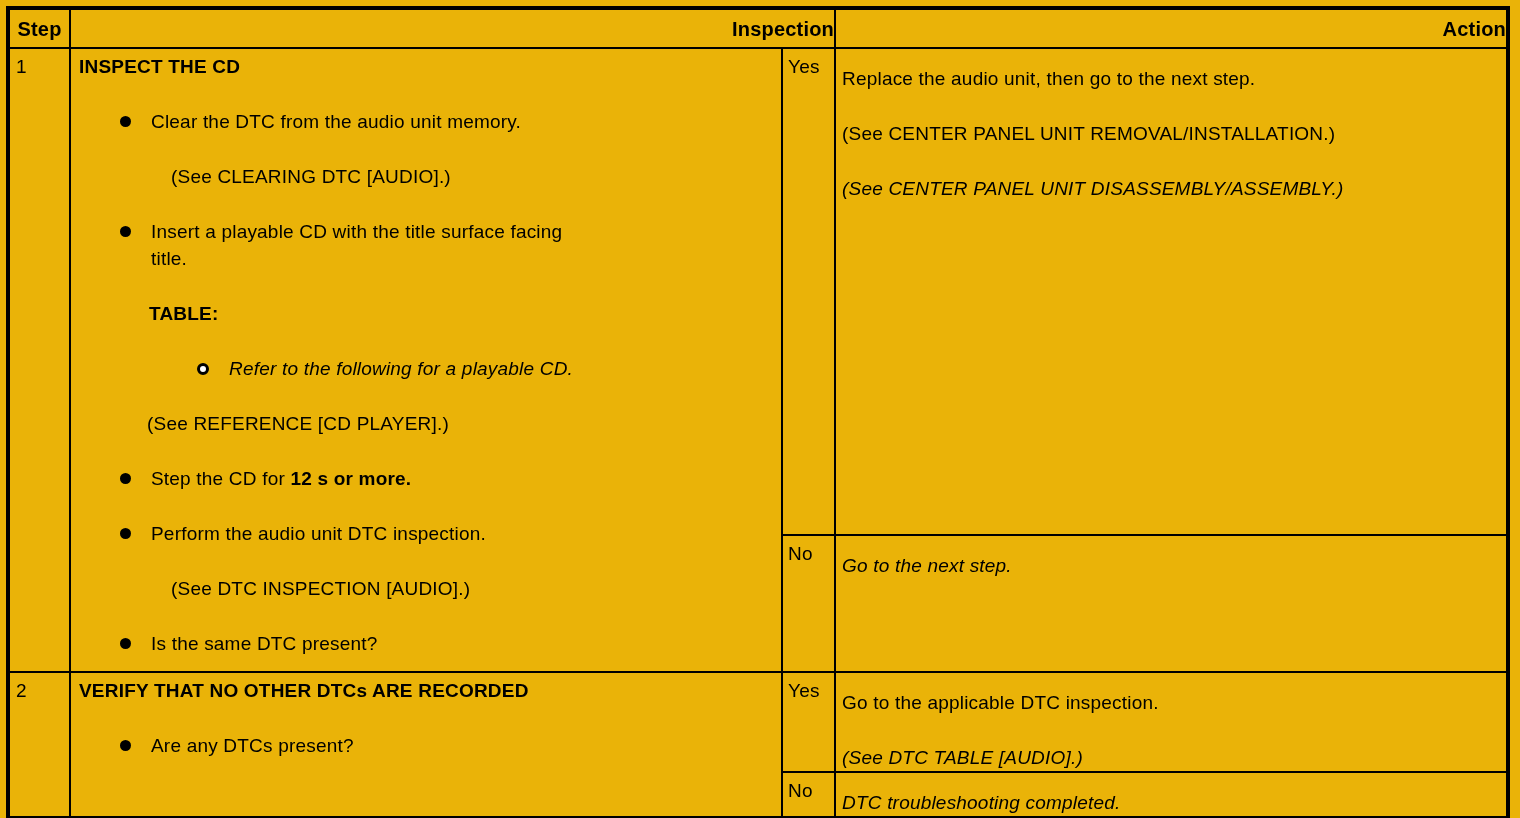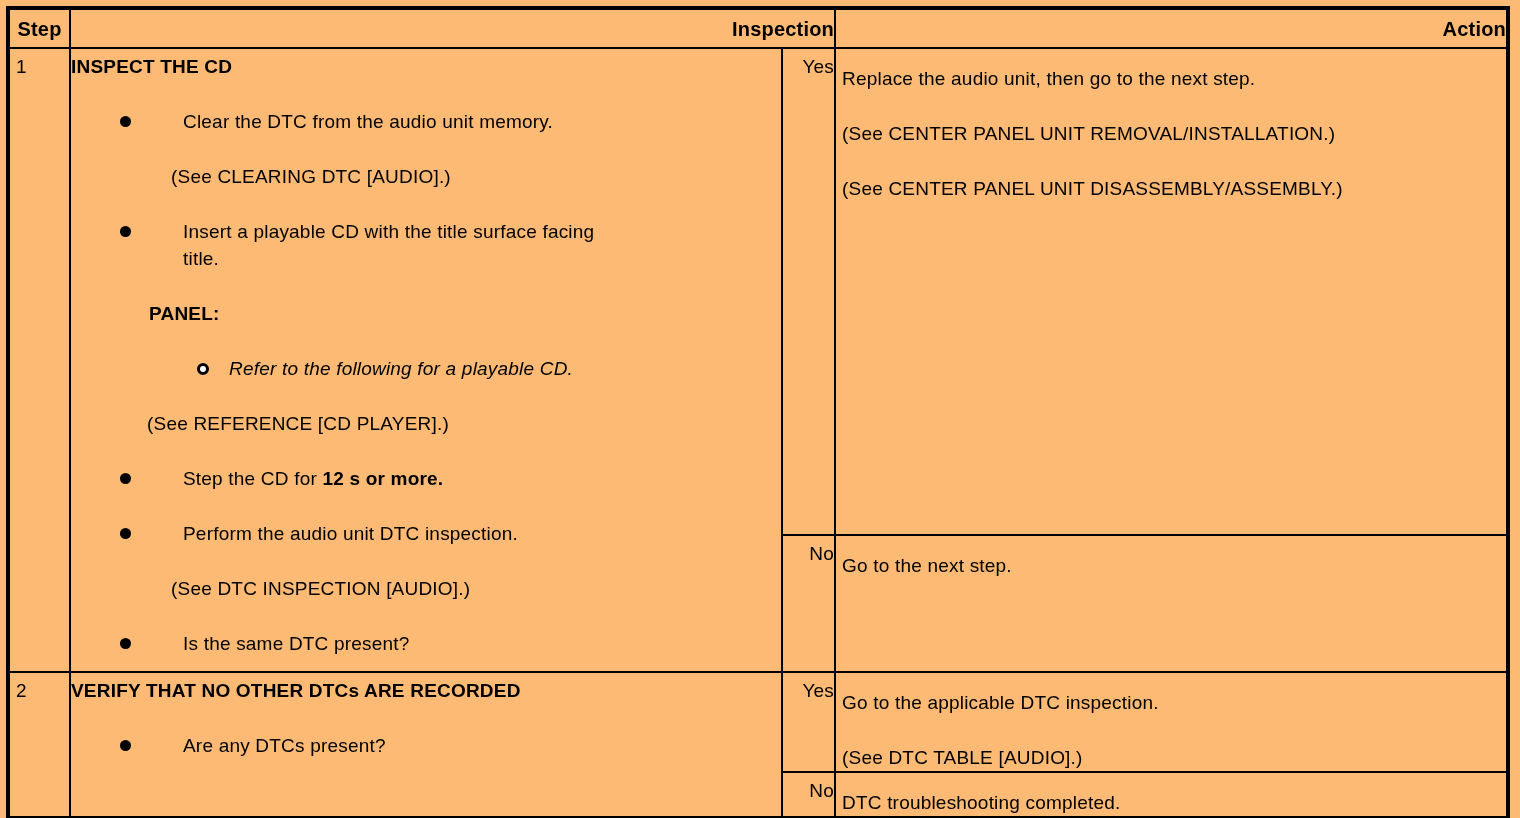--- a/index.html
+++ b/index.html
@@ -6,21 +6,21 @@
   html, body {
     margin: 0; padding: 0;
     background: #ffffff;
     width: 1520px; height: 818px;
     font-family: "Liberation Sans", sans-serif;
     color: #000;
   }
   .page {
     position: relative;
     width: 1520px; height: 818px;
-    background: #fdba74;
+    background: #eab308;
     overflow: hidden;
   }
   table.ts {
     border-collapse: collapse;
     table-layout: fixed;
     margin: 6px 0 0 6px;
     width: 1500px;
     border: 4px solid #000;
   }
   .ts td, .ts th {
@@ -48,45 +48,45 @@
   col.c-act  { width: 673px; }
   
   tr.r-head  { height: 40px; }
   tr.r1a     { height: 487px; }
   tr.r1b     { height: 137px; }
   tr.r2a     { height: 95px; }
   tr.r2b     { height: 43px; }
 
   td.step-cell { padding: 4px 0 0 6px; }
   td.insp-cell { padding: 4px 0 0 0; }
-  td.yn-cell   { padding: 4px 0 0 5px; text-align: right; }
+  td.yn-cell   { padding: 4px 0 0 5px; }
   td.act-cell  { padding: 16px 8px 0 6px; }
 
   
-  .insp-title { font-weight: bold; margin: 0 0 28px 0; }
+  .insp-title { font-weight: bold; padding-left: 8px; margin: 0 0 28px 0; }
   .it { position: relative; margin: 0 0 28px 0; }
   .it:last-child { margin-bottom: 0; }
-  .lv1  { padding-left: 112px; }
+  .lv1  { padding-left: 80px; }
   .see1 { padding-left: 100px; }
   .note { padding-left: 78px; font-weight: bold; }
   .lv2  { padding-left: 158px; font-style: italic; }
   .see2 { padding-left: 76px; }
   .dot {
     position: absolute; left: 49px; top: 8px;
     width: 11px; height: 11px; border-radius: 50%;
     background: #000;
   }
   .ring {
     position: absolute; left: 126px; top: 8px;
     width: 12px; height: 12px; border-radius: 50%;
     border: 3px solid #000; background: #fff;
   }
   .b { font-weight: bold; }
   .act-cell p { margin: 0 0 28px 0; }
-  .act-cell p:last-child { margin-bottom: 0; }
+  .act-cell p:last-child { margin-bottom: 0; font-style: italic; }
 </style>
 </head>
 <body>
 
 <div class="page">
   <table class="ts">
     <colgroup>
       <col class="c-step">
         <col class="c-insp">
         <col class="c-yn">
@@ -107,21 +107,21 @@
         <div class="it lv1">
           <span class="dot"></span>
           <span>Clear the DTC from the audio unit memory.</span>
         </div>
         <div class="it see1">(See CLEARING DTC [AUDIO].)</div>
         <div class="it lv1">
           <span class="dot"></span>
           <span>Insert a playable CD with the title surface facing</span><br>
           <span>title.</span>
         </div>
-        <div class="it note">PANEL:</div>
+        <div class="it note">TABLE:</div>
         <div class="it lv2">
           <span class="ring"></span>
           <span>Refer to the following for a playable CD.</span>
         </div>
         <div class="it see2">(See REFERENCE [CD PLAYER].)</div>
         <div class="it lv1">
           <span class="dot"></span>
           <span>Step the CD for </span><span class="b">12 s or more.</span>
         </div>
         <div class="it lv1">

